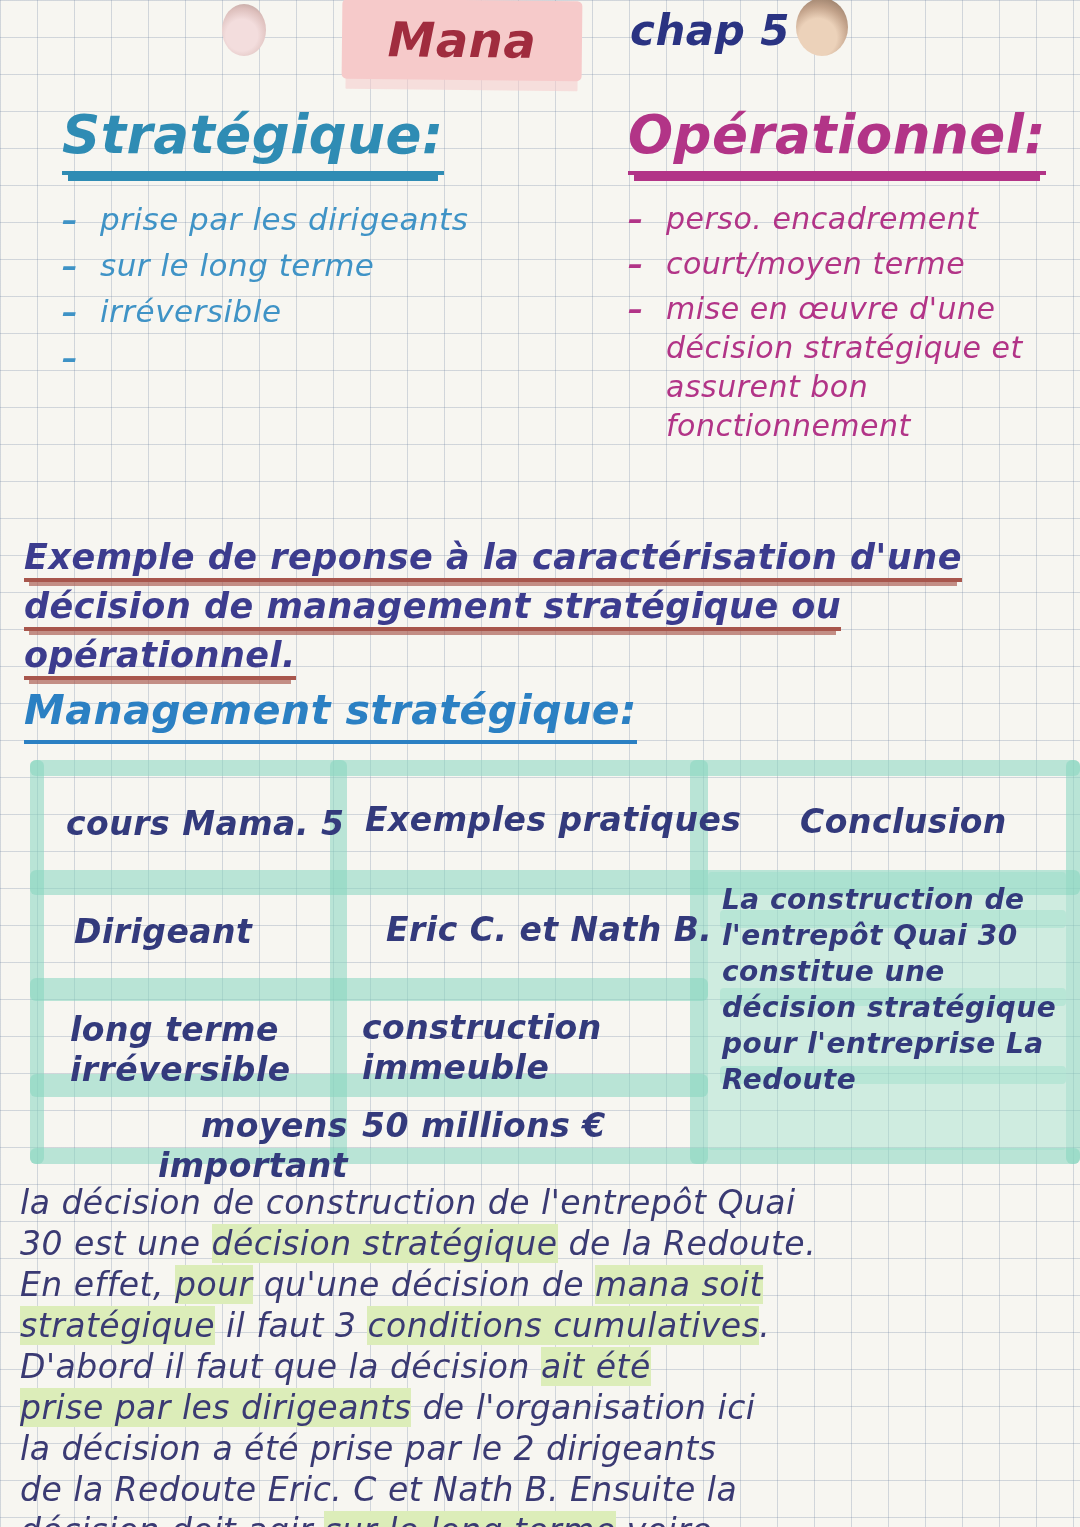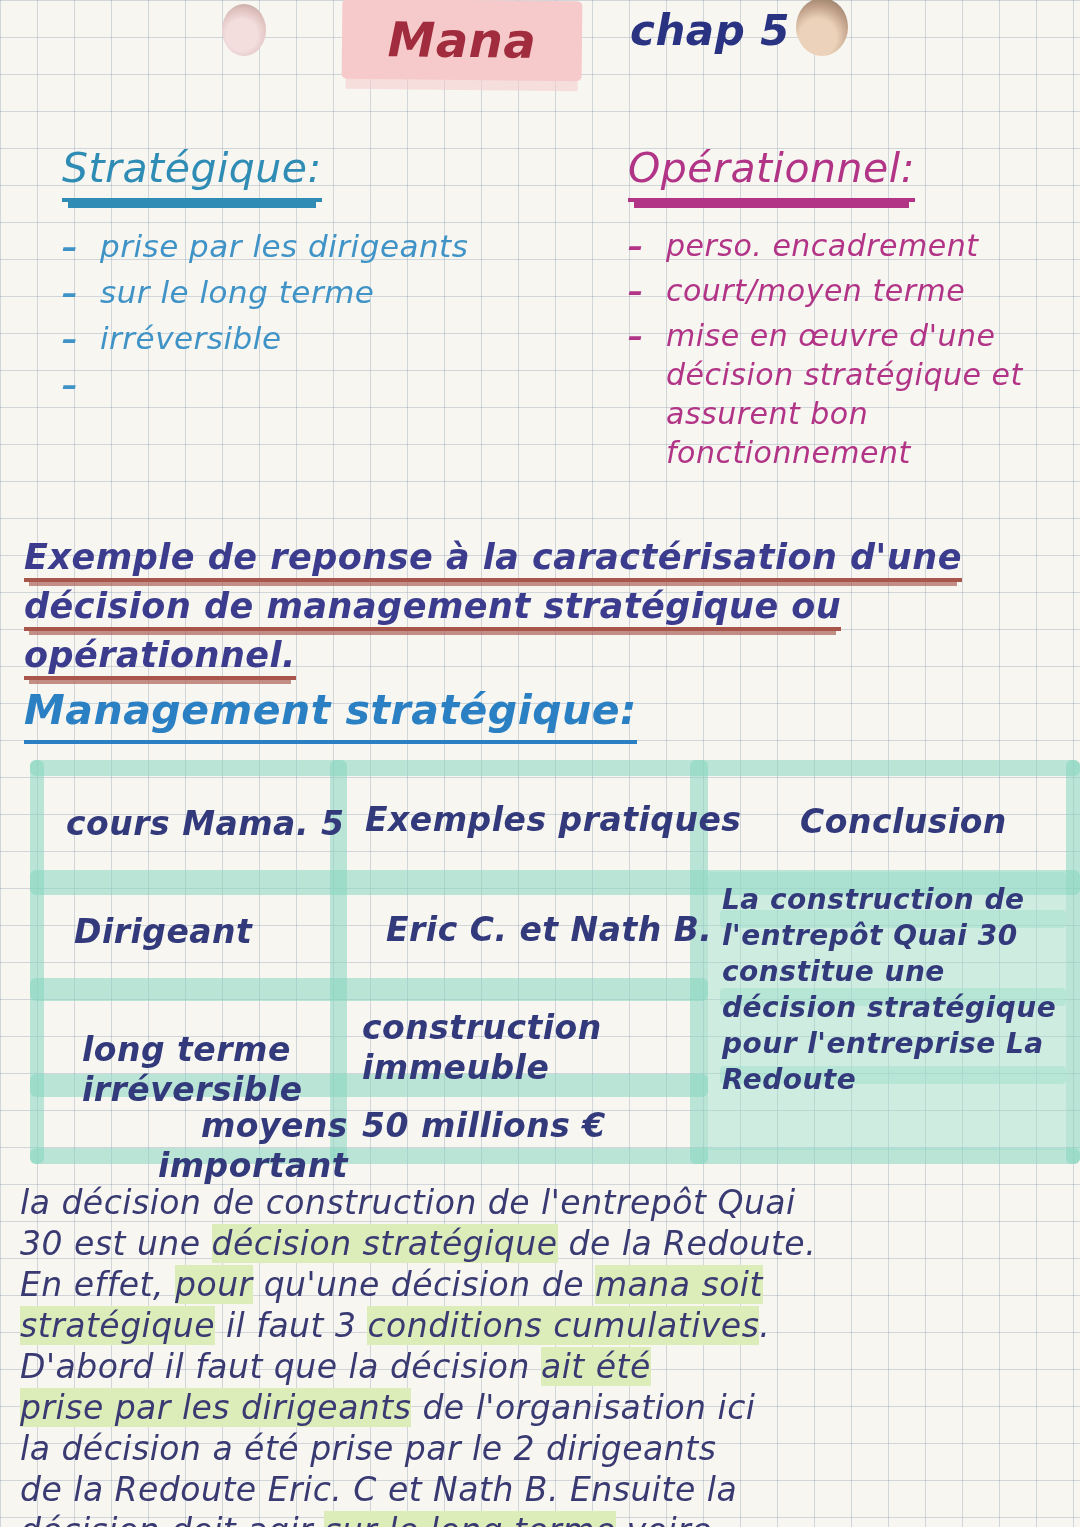--- a/index.html
+++ b/index.html
@@ -30,21 +30,21 @@
     border-radius:5px; transform:rotate(.6deg);
     box-shadow:0 14px 0 -4px rgba(246,202,202,.55); }
   .page-title { width:100%; height:100%; display:flex; align-items:center; justify-content:center;
     font-size:48px; color:#a02c3e; font-weight:bold; }
   .chap { left:630px; top:6px; font-size:42px; color:#2a3382; font-weight:bold; }
 
   
   .col { top:104px; }
   .col-strat { left:62px;  width:545px; }
   .col-oper  { left:628px; width:452px; }
-  .col h2 { font-size:41px; font-weight:normal; margin-bottom:34px;margin-top:40px; }
+  .col h2 { font-size:53px; font-weight:bold; margin-bottom:34px; }
   .col-strat h2 { color:#2f8cb4; }
   .col-oper  h2 { color:#b23487; }
   .dbl { border-bottom:4px solid currentColor; padding-bottom:6px;
     box-shadow:0 12px 0 -6px currentColor; }
   .note-list { list-style:none; }
   .note-list li { display:flex; align-items:flex-start; margin-bottom:6px; }
   .col-strat .note-list { font-size:31px; line-height:40px; color:#3f93c6; }
   .col-oper  .note-list { font-size:30px; line-height:39px; color:#b23487; }
   .dash { width:38px; flex:0 0 38px; font-weight:bold; }
 
@@ -148,21 +148,21 @@
   <div class="mint-wash" style="left:690px;top:150px;width:346px;height:18px;"></div>
   <div class="mint-wash" style="left:690px;top:228px;width:346px;height:18px;"></div>
   <div class="mint-wash" style="left:690px;top:306px;width:346px;height:18px;"></div>
 
   <div class="tcell th" style="left:36px;top:44px;">cours Mama. 5</div>
   <div class="tcell th" style="left:335px;top:40px;">Exemples pratiques</div>
   <div class="tcell th" style="left:770px;top:42px;">Conclusion</div>
 
   <div class="tcell td" style="left:44px;top:152px;">Dirigeant</div>
   <div class="tcell td" style="left:332px;top:150px;margin-left:24px;">Eric C. et Nath B.</div>
-  <div class="tcell td" style="left:52px;top:250px;width:255px;margin-top:20px;">long terme irréversible</div>
+  <div class="tcell td" style="left:40px;top:250px;width:255px;">long terme irréversible</div>
   <div class="tcell td" style="left:332px;top:248px;width:310px;">construction immeuble</div>
   <div class="tcell td" style="left:38px;top:346px;width:280px;text-align:right;">moyens important</div>
   <div class="tcell td" style="left:332px;top:346px;">50 millions €</div>
   <div class="tcell concl" style="left:692px;top:122px;width:348px;">La construction de l'entrepôt Quai 30 constitue une décision stratégique pour l'entreprise La Redoute</div>
 </div>
 
 <div class="abs para">
   <span class="line"><span>la décision de construction de l'entrepôt Quai</span><span class="hl"></span><span></span><span class="hl"></span><span></span></span>
   <span class="line"><span>30 est une </span><span class="hl">décision stratégique</span><span> de la Redoute.</span><span class="hl"></span><span></span></span>
   <span class="line"><span>En effet, </span><span class="hl">pour</span><span> qu'une décision de </span><span class="hl">mana soit</span><span></span></span>

